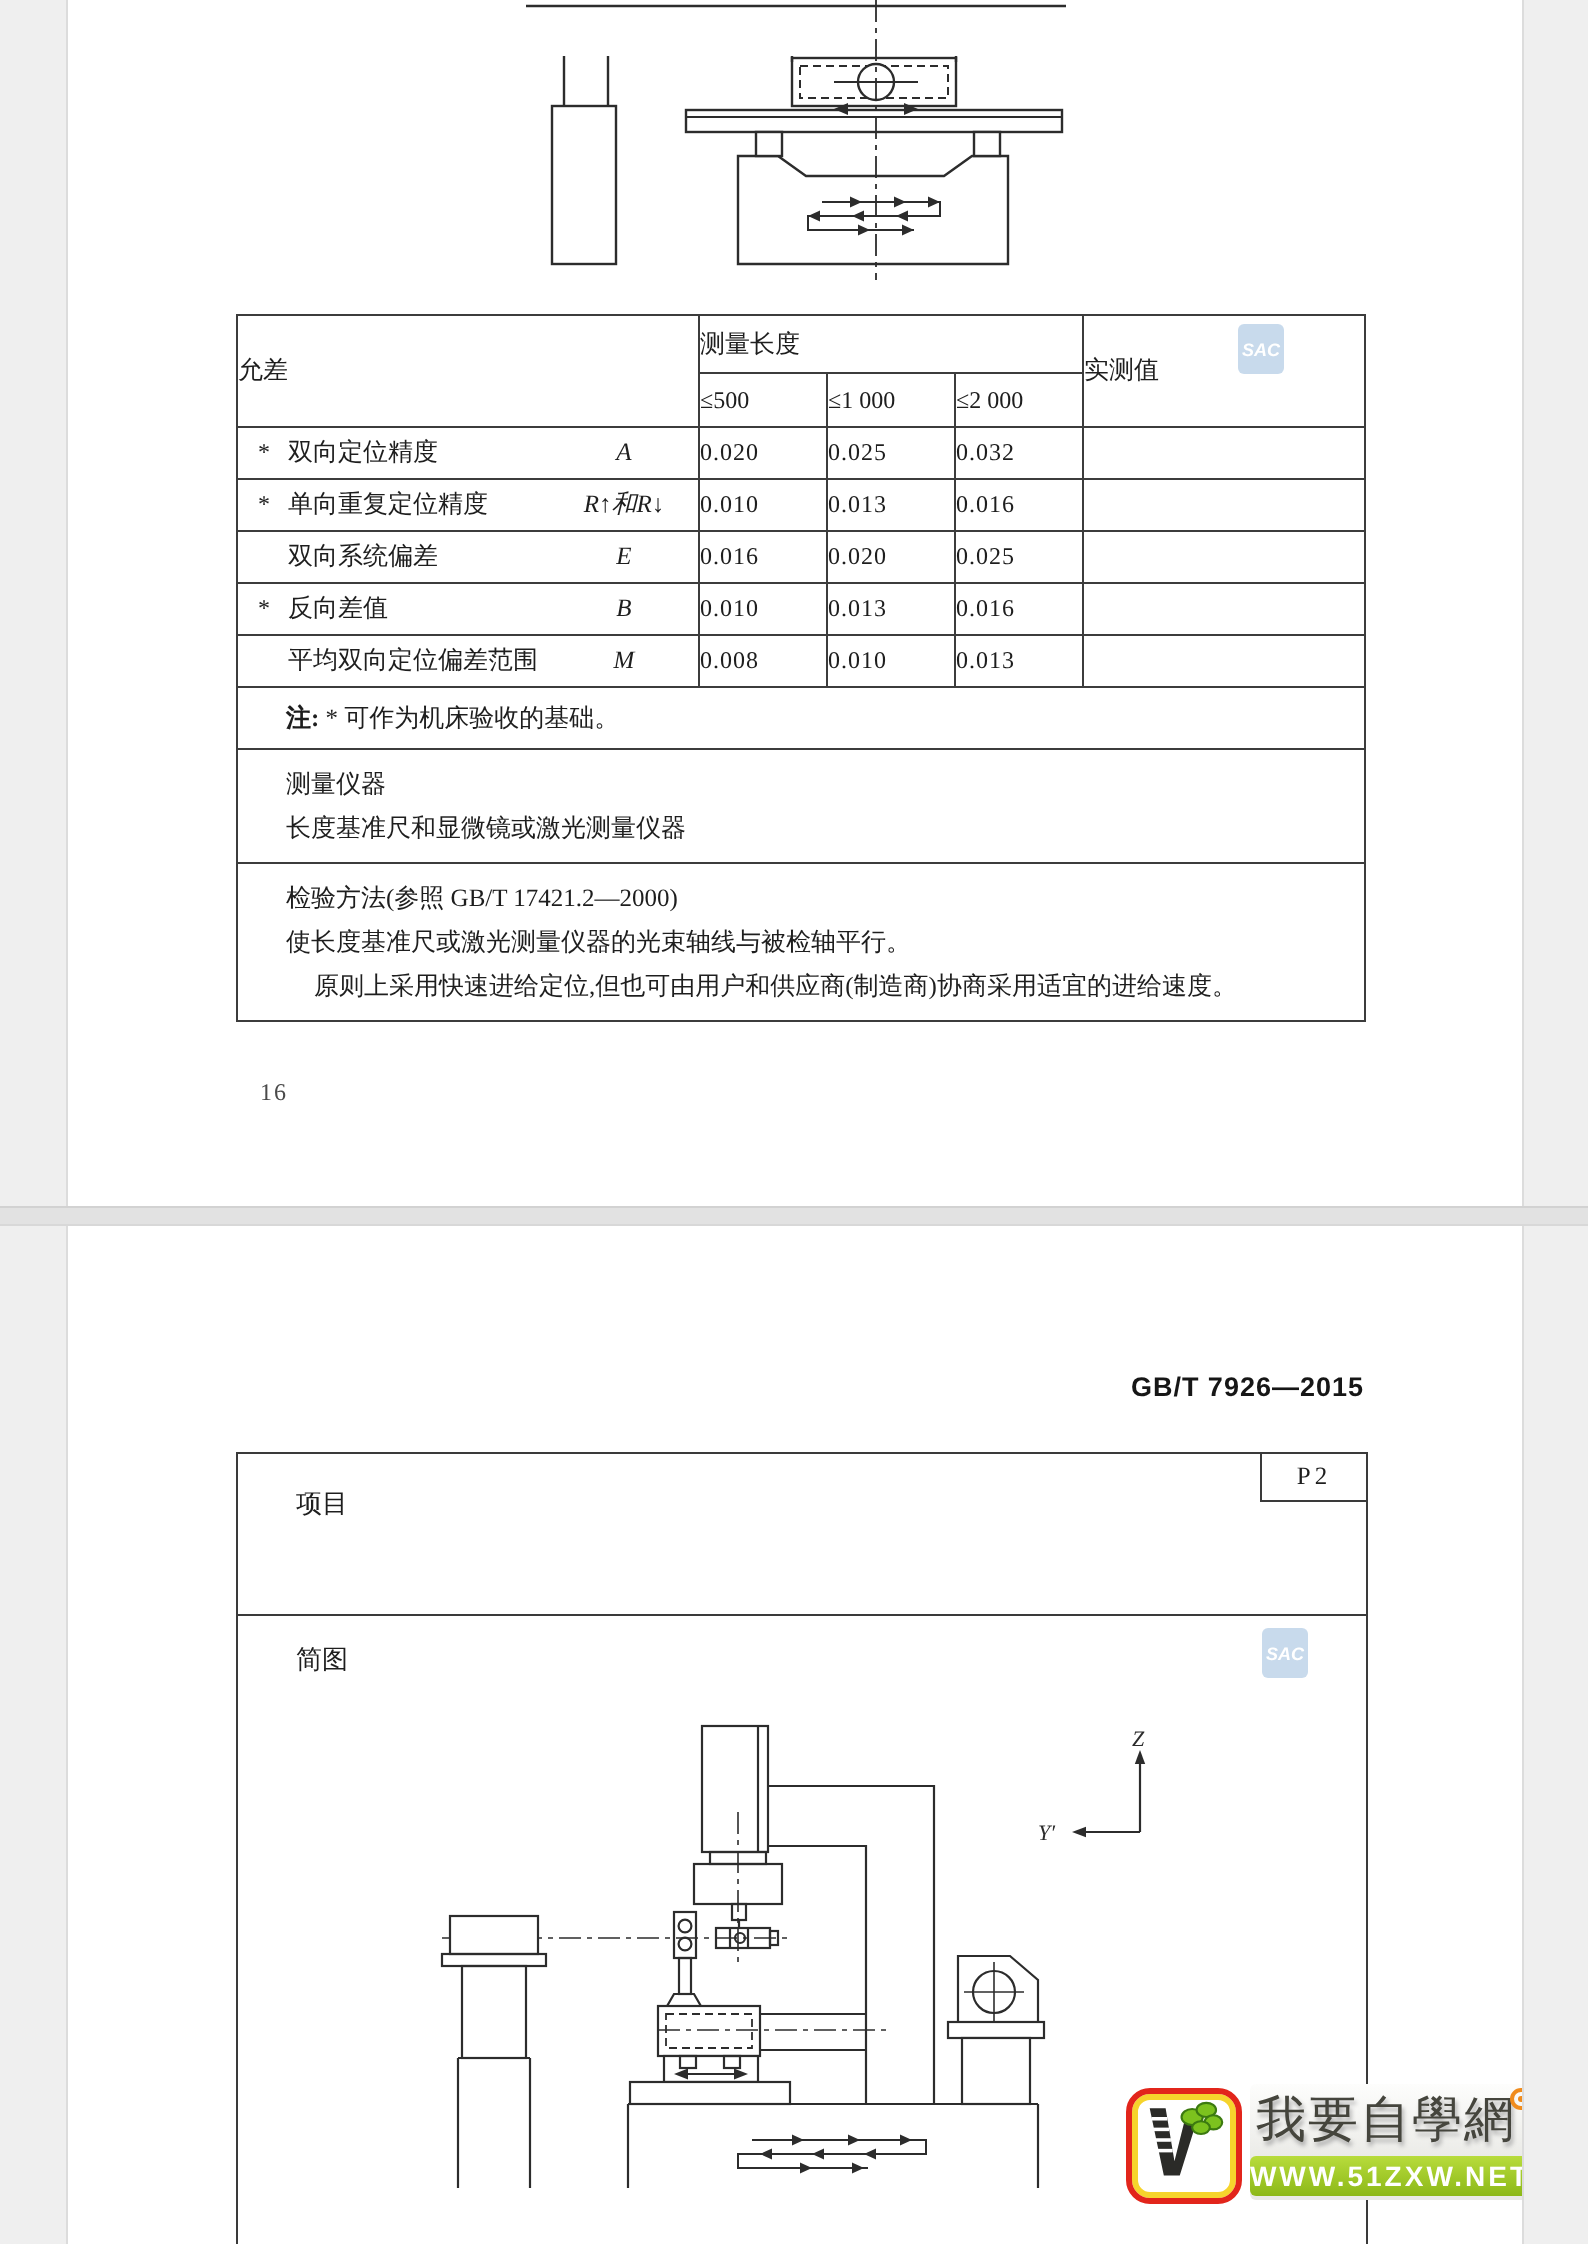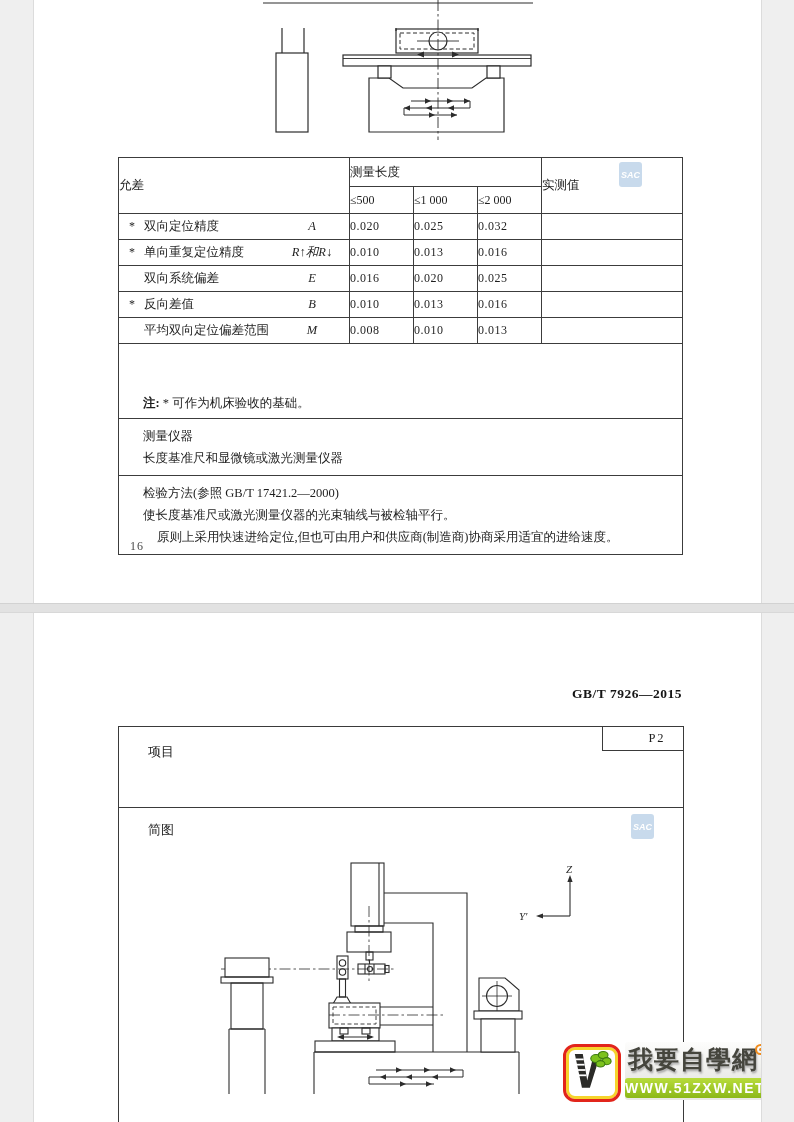--- a/index.html
+++ b/index.html
@@ -44,45 +44,45 @@
 
   
   .sac{
     width:23px;height:25px;border-radius:3px;background:#c3d7ea;opacity:.9;
     color:#fff;font-style:italic;font-weight:bold;font-size:9px;
     display:flex;align-items:center;justify-content:center;
     font-family:"Liberation Sans",sans-serif;z-index:1;
   }
 
   
-  .gb-header{font-family:Liberation Serif, serif;font-weight:bold;font-size:13.5px;letter-spacing:.5px;color:#161616;}
+  .gb-header{font-family:Liberation Sans, sans-serif;font-weight:bold;font-size:13.5px;letter-spacing:.5px;color:#161616;}
   .outer-box{left:84px;top:113px;width:564px;height:396px;border:1px solid #3a3a3a;border-bottom:none;}
   .p2-tag{
     position:absolute;right:0;top:0;width:52px;height:23px;
     border-left:1px solid #3a3a3a;border-bottom:1px solid #3a3a3a;
-    text-align:center;line-height:23px;font-size:12.5px;letter-spacing:2px;padding-left:28px;
+    text-align:center;line-height:23px;font-size:12.5px;letter-spacing:2px;
   }
   .sec-label{font-size:13px;}
   .item-text{font-size:13px;}
   .sep-line{left:0;top:80px;width:564px;border-top:1px solid #3a3a3a;height:0;}
 
   
   .logo{left:529px;top:429px;width:202px;height:62px;z-index:5;}
   .logo-badge{
     position:absolute;left:0;top:2px;width:52px;height:52px;background:#fff;
     border:3px solid #e2251b;border-radius:12px;
     box-shadow:inset 0 0 0 3px #f6d42c;
   }
   .logo-text-block{
     position:absolute;left:62px;top:0;width:140px;height:58px;
     background:linear-gradient(180deg,#fdfdfc 0%,#e9e9e5 70%);
     border-radius:3px;
   }
   .logo-title{
-    position:absolute;left:3px;top:1px;font-size:25px;font-weight:bold;color:#45453d;
+    position:absolute;left:3px;top:1px;font-size:25px;font-weight:normal;color:#45453d;
     letter-spacing:1px;white-space:nowrap;
     text-shadow:1px 2px 2px #aaa;
   }
   .logo-at{
     position:absolute;right:-1px;top:2px;width:11px;height:11px;border-radius:50%;
     border:2px solid #f08c1e;box-sizing:border-box;
   }
   .logo-at::after{content:"";position:absolute;left:2px;top:2px;width:3px;height:3px;border-radius:50%;background:#f08c1e;}
   .logo-url{
     position:absolute;left:0;top:36px;width:140px;height:20px;border-radius:3px;
@@ -228,21 +228,21 @@
               </div>
             </td>
         <td class="c val">0.008</td>
         <td class="c val">0.010</td>
         <td class="c val">0.013</td>
         <td class="c val"></td>
       </tr>
 
       <tr>
         <td class="block" colspan="5" style="height:29px;">
-          <div class="block-pad" style="padding-top:4px;padding-bottom:4px;margin-top:44px;">
+          <div class="block-pad" style="padding-top:4px;padding-bottom:4px;">
             <span class="note-b">注:</span>
             <span>* 可作为机床验收的基础。</span>
           </div>
         </td>
       </tr>
       <tr>
         <td class="block" colspan="5" style="height:54px;">
           <div class="block-pad">
             <div>测量仪器</div>
             <div>长度基准尺和显微镜或激光测量仪器</div>

